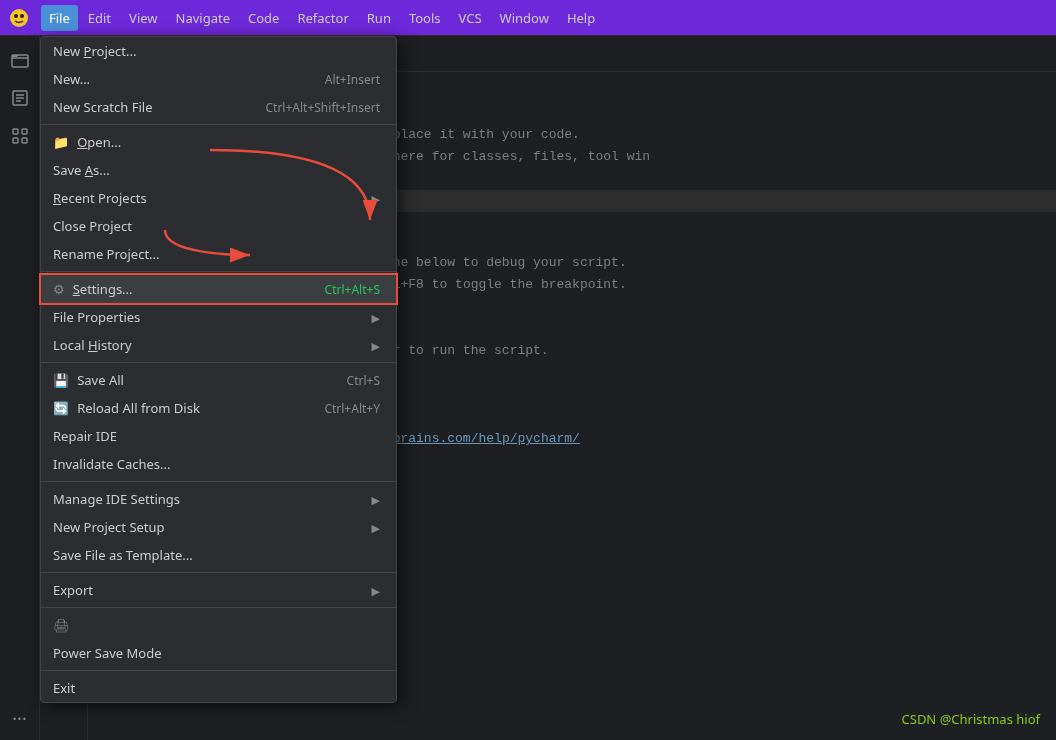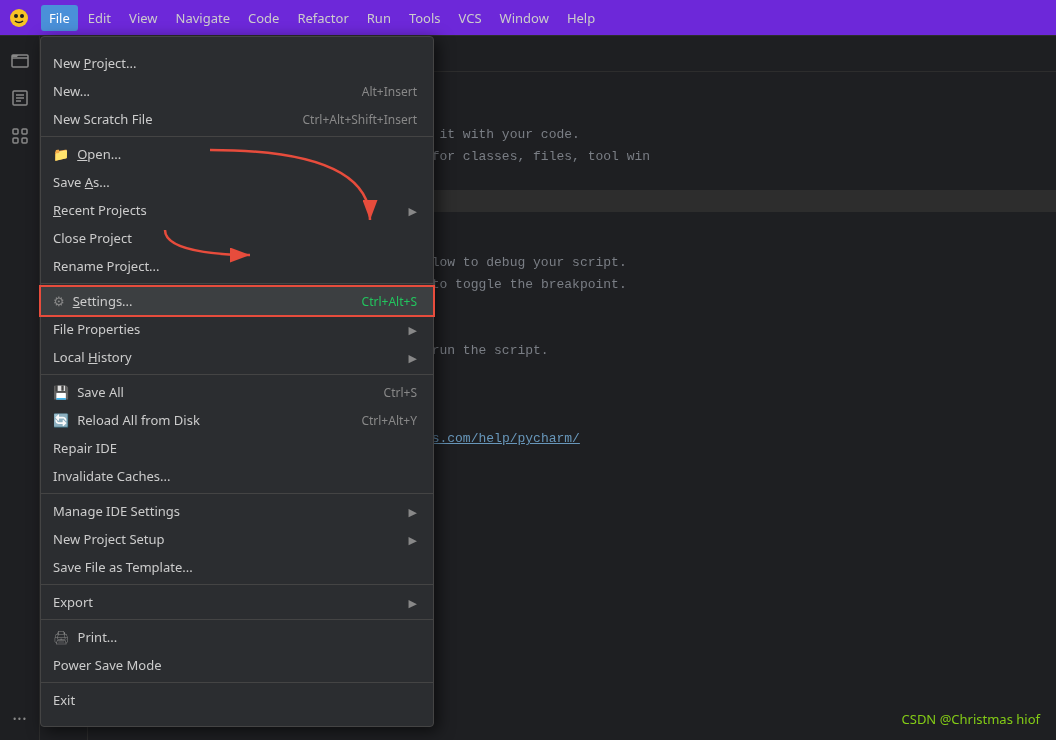--- a/index.html
+++ b/index.html
@@ -89,25 +89,25 @@
 
     
     .dropdown-overlay {
       position: absolute;
       top: 36px;
       left: 40px;
       z-index: 100;
     }
 
     .file-menu {
-      width: 394px;
+      width: 357px;
       background: #2b2d30;
       border: 1px solid #444;
       border-radius: 4px;
-      padding: 12px 0;
+      padding: 0 0;
       box-shadow: 4px 4px 16px rgba(0,0,0,0.6);
     }
 
     .menu-row {
       display: flex;
       align-items: center;
       padding: 5px 16px 5px 12px;
       color: #ccc;
       font-size: 13px;
       cursor: pointer;
@@ -468,21 +468,20 @@
 
     <div class="menu-row">
       <span class="label">Export</span>
       <span class="arrow">▶</span>
     </div>
 
     <div class="menu-separator"></div>
 
     <div class="menu-row">
       <span class="icon-prefix">🖨</span>
-      <span class="label">Print...</span>
     </div>
     <div class="menu-row">
       <span class="label">Power Save Mode</span>
     </div>
 
     <div class="menu-separator"></div>
 
     <div class="menu-row">
       <span class="label">Exit</span>
     </div>

